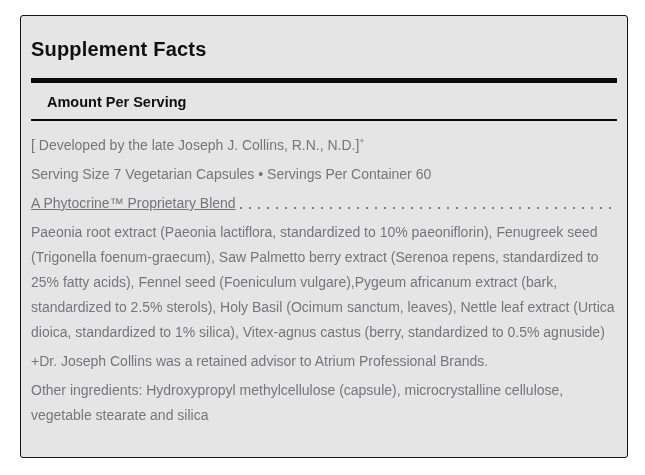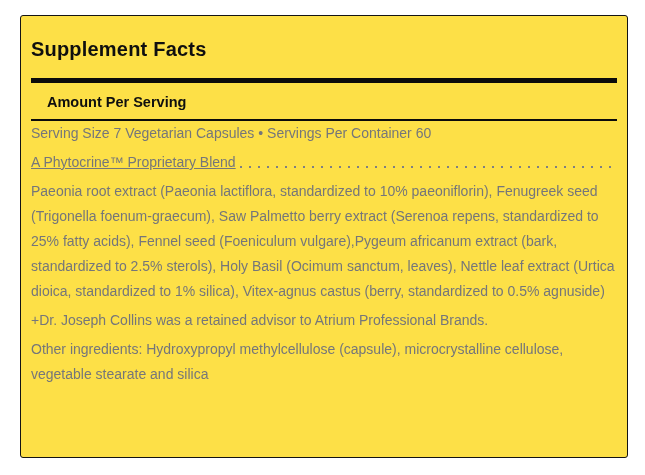--- a/index.html
+++ b/index.html
@@ -13,21 +13,21 @@
     position: relative;
     font-family: "Liberation Sans", sans-serif;
   }
   .panel {
     position: absolute;
     left: 20px;
     top: 15px;
     width: 608px;
     height: 443px;
     box-sizing: border-box;
-    background: #fde047;
+    background: #e5e5e5;
     border: 1px solid #141414;
     border-radius: 3px;
     padding: 12px 10px 0 10px;
   }
   .title {
     margin: 10px 0 0 0;
     font-size: 20px;
     font-weight: bold;
     color: #0f0f0f;
     letter-spacing: 0.2px;
@@ -88,20 +88,21 @@
 <div class="panel">
   <h1 class="title">Supplement Facts</h1>
 
   <div class="bar-thick"></div>
 
   <h2 class="sub-header">Amount Per Serving</h2>
 
   <div class="bar-thin"></div>
 
   <div class="content">
+    <p class="first"><span>[ Developed by the late Joseph J. Collins, R.N., N.D.]</span><sup>+</sup></p>
 
     <p>Serving Size 7 Vegetarian Capsules • Servings Per Container 60</p>
 
     <p class="blend-row">
       <span class="blend-label">A Phytocrine™ Proprietary Blend</span>
       <span class="leader"></span>
     </p>
 
     <p><span>Paeonia root extract (</span><span class="it">Paeonia lactiflora</span><span>, standardized to 10% paeoniflorin), Fenugreek seed (</span><span class="it">Trigonella foenum-graecum</span><span>), Saw Palmetto berry extract (</span><span class="it">Serenoa repens</span><span>, standardized to 25% fatty acids), Fennel seed (</span><span class="it">Foeniculum vulgare</span><span>),</span><span class="it">Pygeum africanum</span><span> extract (bark, standardized to 2.5% sterols), Holy Basil (</span><span class="it">Ocimum sanctum</span><span>, leaves), Nettle leaf extract (</span><span class="it">Urtica dioica</span><span>, standardized to 1% silica), </span><span class="it">Vitex-agnus castus</span><span> (berry, standardized to 0.5% agnuside)</span></p>
 

